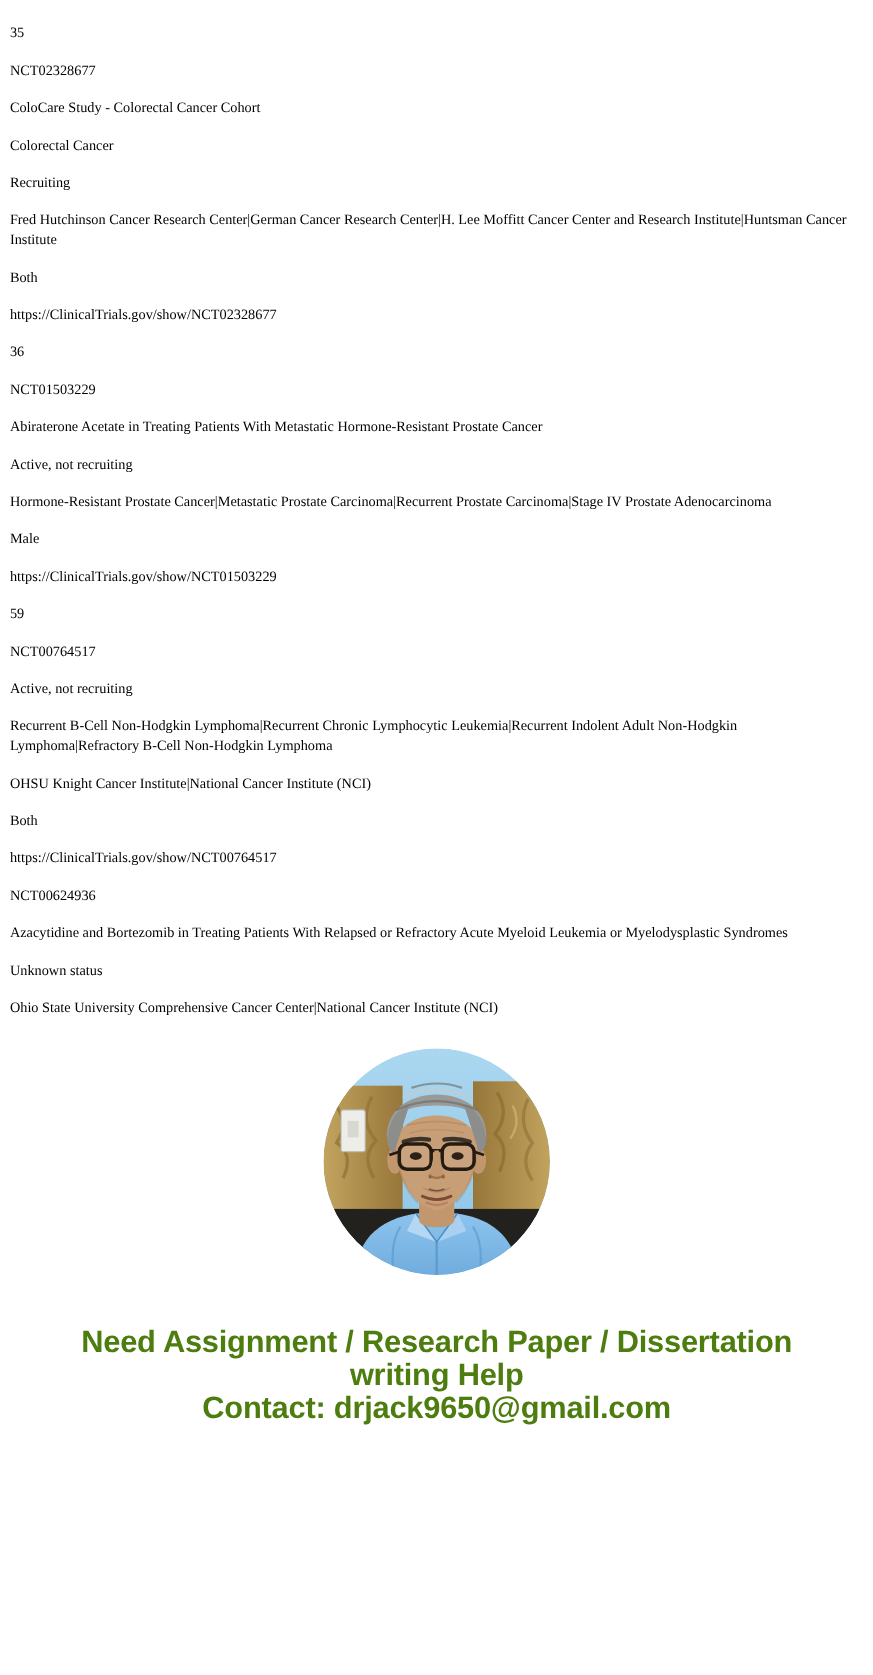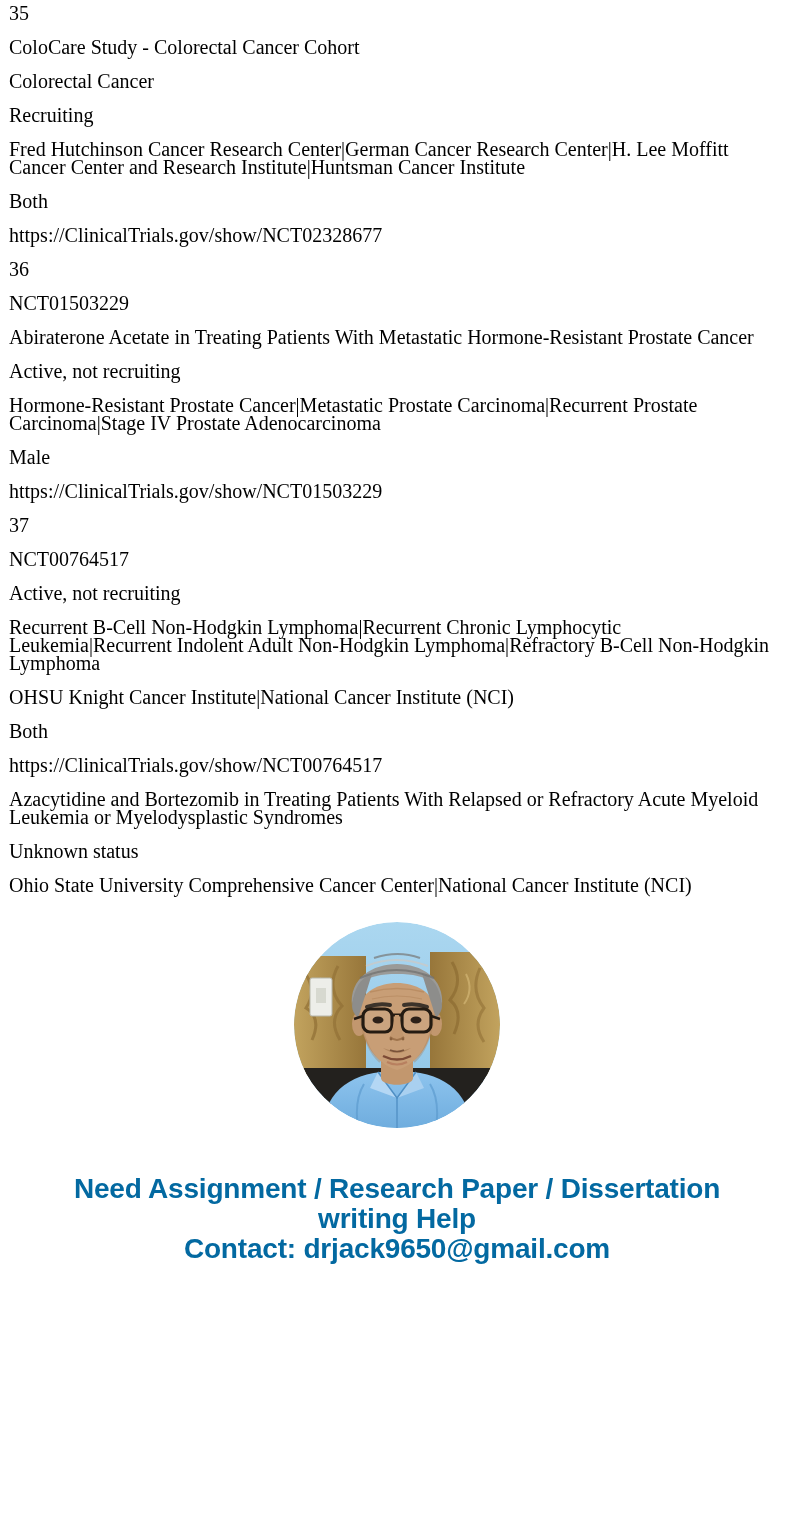--- a/index.html
+++ b/index.html
@@ -4,23 +4,23 @@
 <style>
   html, body {
     margin: 0;
     padding: 0;
     background: #ffffff;
     color: #000000;
   }
   .doc {
     width: 794px;
     box-sizing: border-box;
-    padding: 4px 22px 0 9px;
+    padding: 21px 22px 0 9px;
     font-family: "Liberation Serif", serif;
-    font-size: 20px;
+    font-size: 13px;
     line-height: 18px;
   }
   .doc p {
     margin: 0 0 16px 0;
     word-wrap: break-word;
   }
   .portrait-wrap {
     width: 206px;
     height: 206px;
     margin: 28px auto 0 auto;
@@ -29,59 +29,61 @@
   }
   .footer-ad {
     margin-top: 46px;
     padding-bottom: 30px;
     text-align: center;
     font-family: "Liberation Sans", sans-serif;
     font-weight: bold;
     font-size: 28px;
     line-height: 30px;
     letter-spacing: -0.2px;
-    color: #0369a1;
+    color: #4d7c0f;
   }
 </style>
 </head>
 <body>
 
 <main class="doc">
 
   <section>
     <p>35</p>
+    <p>NCT02328677</p>
     <p>ColoCare Study - Colorectal Cancer Cohort</p>
     <p>Colorectal Cancer</p>
     <p>Recruiting</p>
     <p>Fred Hutchinson Cancer Research Center|German Cancer Research Center|H. Lee Moffitt Cancer Center and Research Institute|Huntsman Cancer Institute</p>
     <p>Both</p>
     <p>https://ClinicalTrials.gov/show/NCT02328677</p>
   </section>
 
   <section>
     <p>36</p>
     <p>NCT01503229</p>
     <p>Abiraterone Acetate in Treating Patients With Metastatic Hormone-Resistant Prostate Cancer</p>
     <p>Active, not recruiting</p>
     <p>Hormone-Resistant Prostate Cancer|Metastatic Prostate Carcinoma|Recurrent Prostate Carcinoma|Stage IV Prostate Adenocarcinoma</p>
     <p>Male</p>
     <p>https://ClinicalTrials.gov/show/NCT01503229</p>
   </section>
 
   <section>
-    <p>37</p>
+    <p>59</p>
     <p>NCT00764517</p>
     <p>Active, not recruiting</p>
     <p>Recurrent B-Cell Non-Hodgkin Lymphoma|Recurrent Chronic Lymphocytic Leukemia|Recurrent Indolent Adult Non-Hodgkin Lymphoma|Refractory B-Cell Non-Hodgkin Lymphoma</p>
     <p>OHSU Knight Cancer Institute|National Cancer Institute (NCI)</p>
     <p>Both</p>
     <p>https://ClinicalTrials.gov/show/NCT00764517</p>
   </section>
 
   <section>
+    <p>NCT00624936</p>
     <p>Azacytidine and Bortezomib in Treating Patients With Relapsed or Refractory Acute Myeloid Leukemia or Myelodysplastic Syndromes</p>
     <p>Unknown status</p>
     <p>Ohio State University Comprehensive Cancer Center|National Cancer Institute (NCI)</p>
   </section>
 
 </main>
 
 <div class="portrait-wrap">
   <svg viewBox="0 0 206 206" width="206" height="206" role="img">
     <defs>

